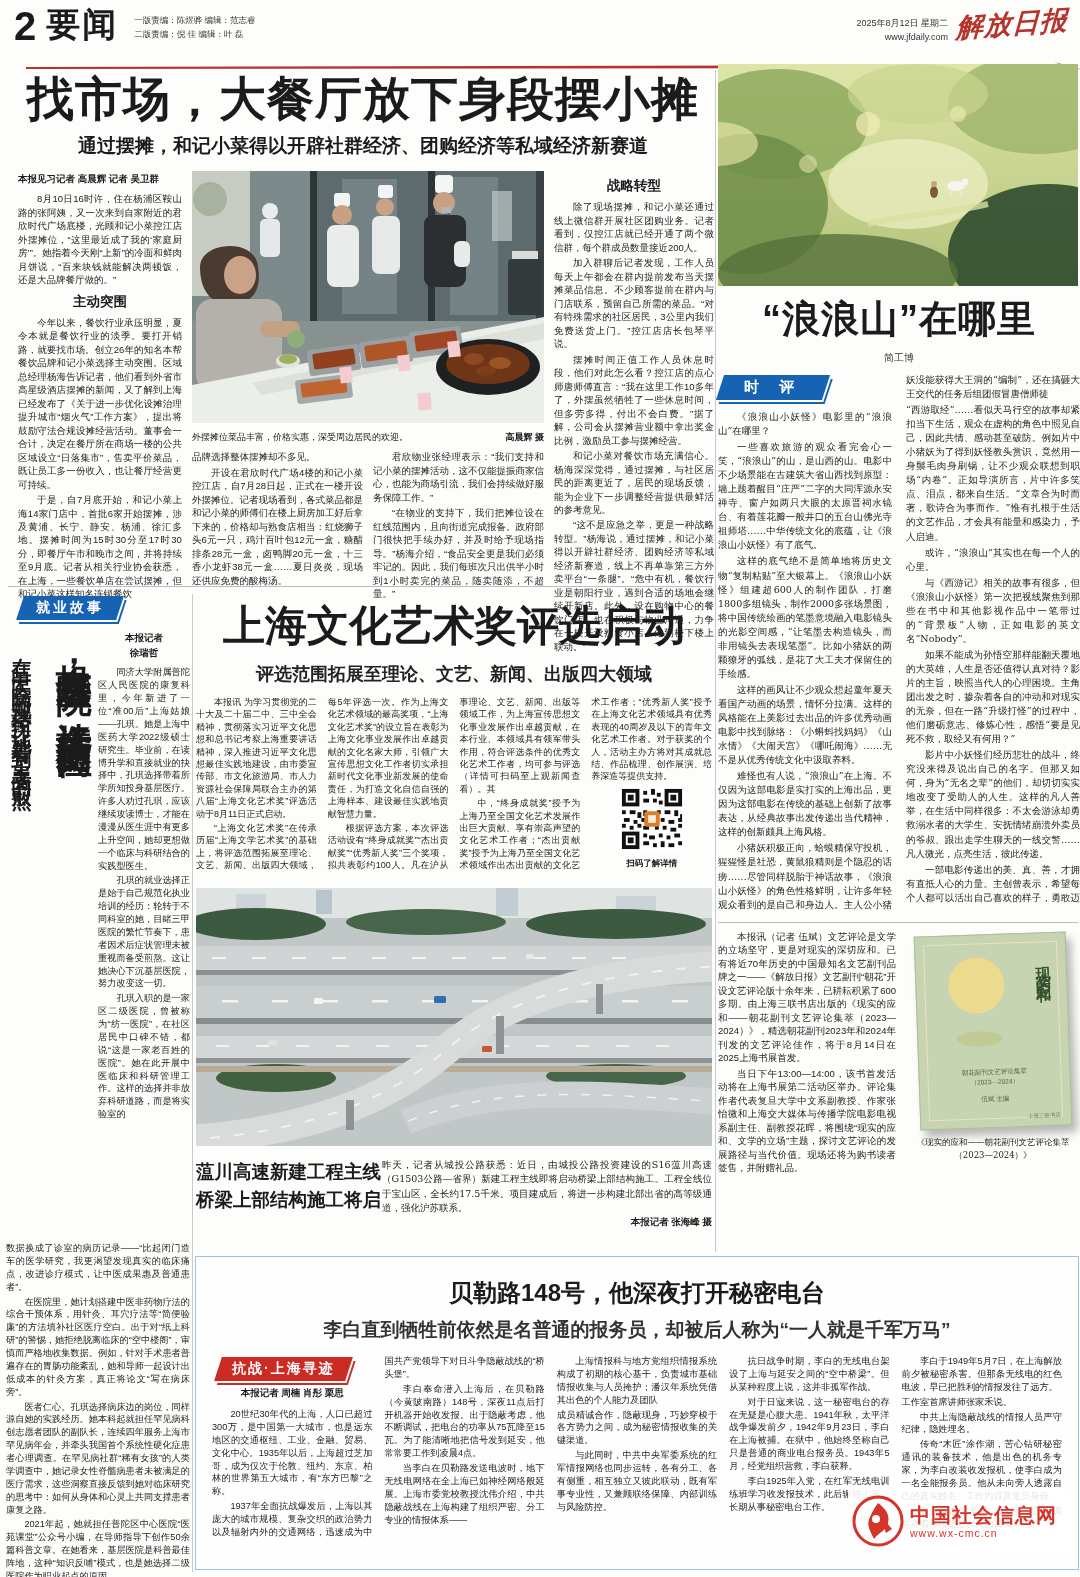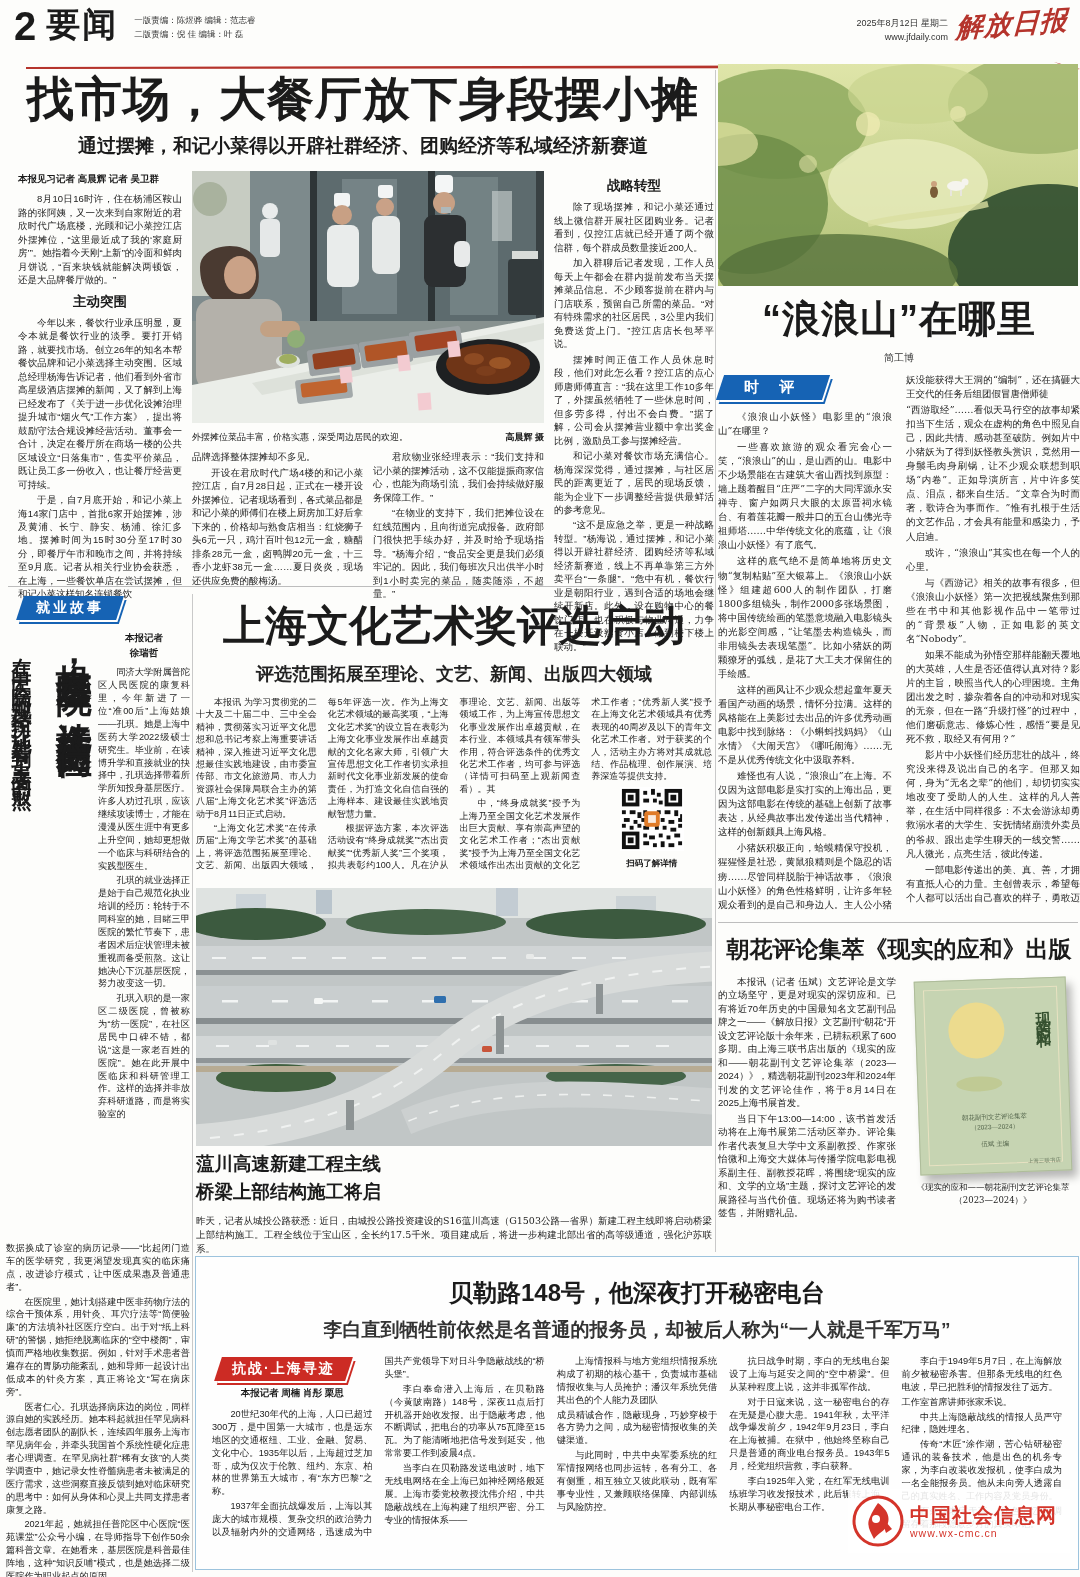--- a/index.html
+++ b/index.html
@@ -55,21 +55,21 @@
   .arts-h1{font-size:42px;font-weight:900;text-align:center;margin:6px 0 8px 0;}
   .arts-h2{font-size:18px;font-weight:bold;text-align:center;margin:0 0 10px 0;color:#222;}
   .arts-cols{column-count:4;column-gap:11px;height:196px;}
   .arts .para{font-size:9px;line-height:1.38;}
   .qr-block{break-inside:avoid;width:70px;margin:4px auto 0 auto;text-align:center;}
   .qr-cap{font-size:8.5px;font-weight:bold;margin-top:3px;}
 
   
   .hwy{position:absolute;left:196px;top:888px;width:516px;}
   .hwy-photo{width:516px;height:258px;background:#aaa;}
-  .hwy-capRow{display:flex;gap:8px;margin-top:0;flex-direction:column;}
+  .hwy-capRow{display:flex;gap:0;margin-top:8px;}
   .hwy-title{width:186px;font-size:18.5px;font-weight:bold;line-height:1.5;}
   .hwy-cap{flex:1;font-size:9.5px;line-height:1.5;text-align:justify;}
   .hwy-cr{text-align:right;font-weight:bold;font-family:"Liberation Sans",sans-serif;font-size:9.5px;}
 
   
   .chaohua{position:absolute;left:718px;top:930px;width:362px;}
   .ch-h1{font-size:23px;font-weight:900;text-align:center;margin:4px 0 10px 0;}
   .ch-body{display:flex;gap:10px;}
   .ch-text{width:178px;}
   .ch-right{width:174px;text-align:center;}
@@ -439,21 +439,20 @@
         <div>桥梁上部结构施工将启</div>
       </div>
       <div class="hwy-cap kai">
         <span>昨天，记者从城投公路获悉：近日，由城投公路投资建设的S16蕰川高速（G1503公路—省界）新建工程主线即将启动桥梁上部结构施工。工程全线位于宝山区，全长约17.5千米。项目建成后，将进一步构建北部出省的高等级通道，强化沪苏联系。</span>
         <div class="hwy-cr">本报记者 张海峰 摄</div>
       </div>
     </div>
   </div>
 
   <div class="chaohua">
-    <div class="ch-h1">朝花评论集萃《现实的应和》出版</div>
     <div class="ch-body">
       <div class="ch-text">
         <p class="para">本报讯（记者 伍斌）文艺评论是文学的立场坚守，更是对现实的深切应和。已有将近70年历史的中国最知名文艺副刊品牌之一——《解放日报》文艺副刊“朝花”开设文艺评论版十余年来，已耕耘积累了600多期。由上海三联书店出版的《现实的应和——朝花副刊文艺评论集萃（2023—2024）》，精选朝花副刊2023年和2024年刊发的文艺评论佳作，将于8月14日在2025上海书展首发。</p>
         <p class="para">当日下午13:00—14:00，该书首发活动将在上海书展第二活动区举办。评论集作者代表复旦大学中文系副教授、作家张怡微和上海交大媒体与传播学院电影电视系副主任、副教授花晖，将围绕“现实的应和、文学的立场”主题，探讨文艺评论的发展路径与当代价值。现场还将为购书读者签售，并附赠礼品。</p>
       </div>
       <div class="ch-right">
         <div class="book">
           <div class="book-inner"></div>
           <div class="book-circle"></div>
           <div class="book-oval"></div>

